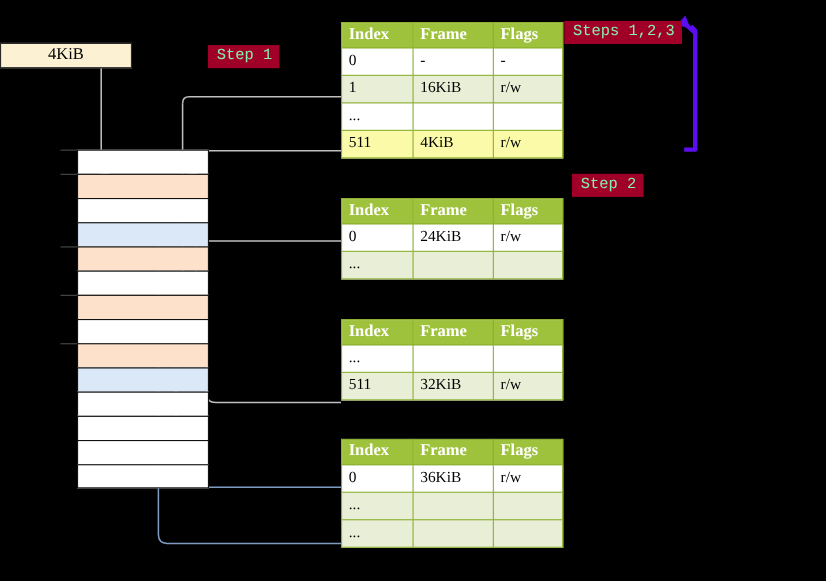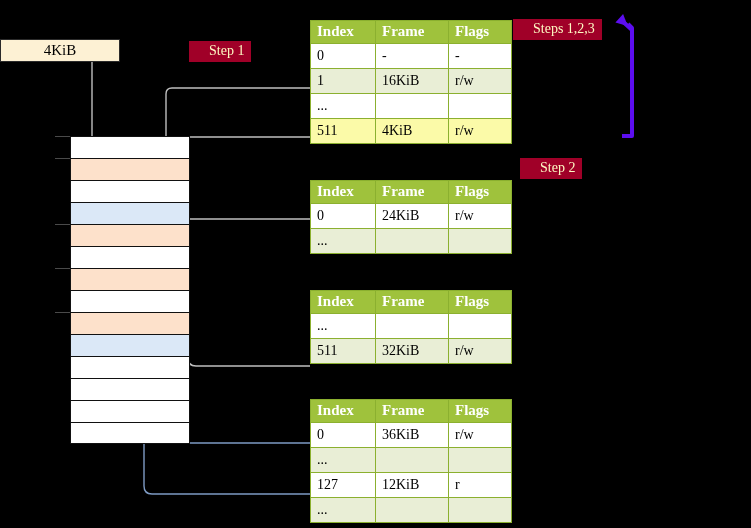--- a/index.html
+++ b/index.html
@@ -29,25 +29,26 @@
     border: 1px solid #2a2a2a;
     box-sizing: border-box;
     color: #000000;
     font-size: 15px;
     line-height: 21px;
     text-align: center;
   }
 
   
   .badge {
-    color: #fef9c3;
+    color: #86efac;
     font-size: 14px;
     line-height: 18px;
-    padding: 1px 7px 2px 20px;
+    padding: 1px 7px 2px 8px;
     white-space: nowrap;
+    font-family: Liberation Mono, monospace;
   }
   .badge-red   { background: #a00028; }
   .badge-blue  { background: #5c0ef0; }
 
   #step0-badge   { left: 189px; top: 41px; }
   #step4-badge   { left: 520px; top: 158px; }
   #steps123-badge{ left: 513px; top: 19px; }
   #steps1234-badge{ left: 652px; top: 19px; }
 
   
@@ -281,25 +282,20 @@
         <tr class="row-plain">
           <td class="c-index">0</td>
           <td class="c-frame">36KiB</td>
           <td class="c-flags">r/w</td>
         </tr>
         <tr class="row-alt">
           <td class="c-index">...</td>
           <td class="c-frame"></td>
           <td class="c-flags"></td>
         </tr>
-        <tr class="row-plain">
-          <td class="c-index">127</td>
-          <td class="c-frame">12KiB</td>
-          <td class="c-flags">r</td>
-        </tr>
         <tr class="row-alt">
           <td class="c-index">...</td>
           <td class="c-frame"></td>
           <td class="c-flags"></td>
         </tr>
       </tbody>
   </table>
 
 </div>
 

